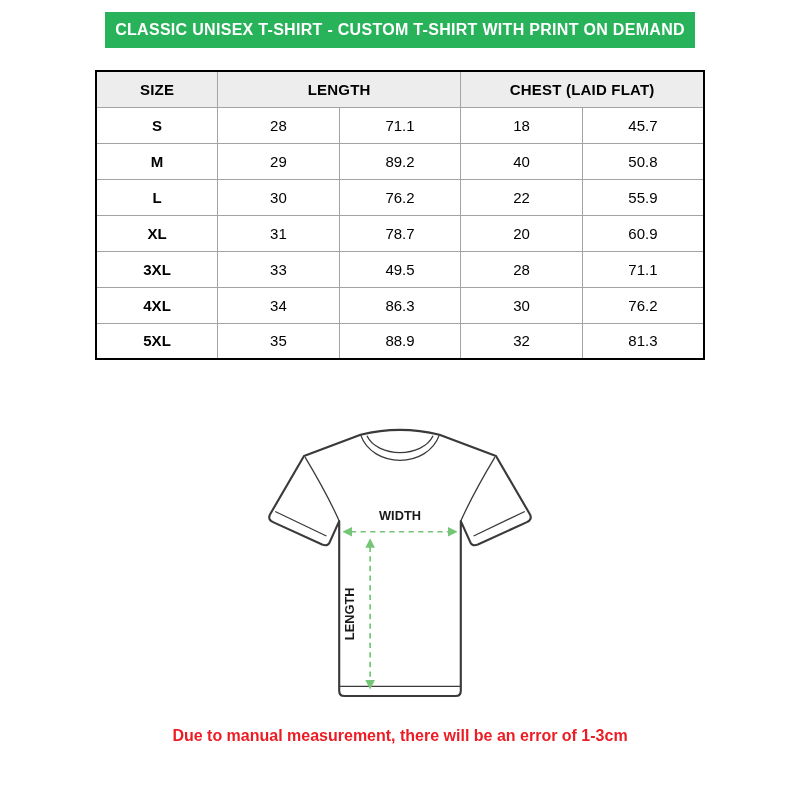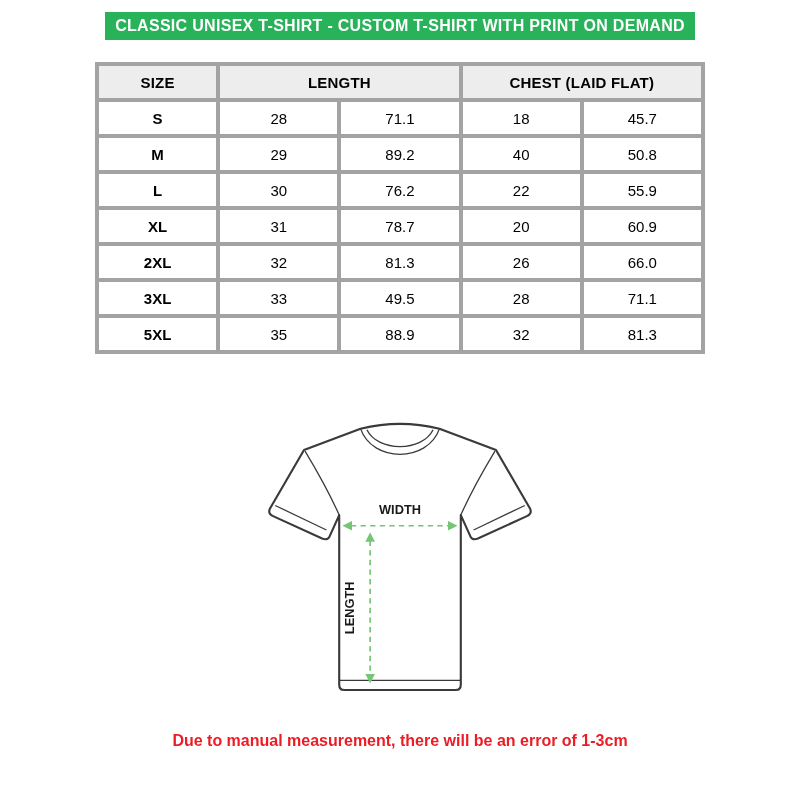--- a/index.html
+++ b/index.html
@@ -11,21 +11,21 @@
     height: 800px;
     background: #fff;
     position: relative;
     overflow: hidden;
     margin: 0 auto;
   }
 
   
   .banner {
     width: 590px;
-    height: 28px;
+    height: 36px;
     margin: 12px auto 0;
     background: var(--banner-green, #28b25a);
     display: flex;
     align-items: center;
     justify-content: center;
   }
   .banner h1 {
     color: #fff;
     font-size: 16px;
     font-weight: bold;
@@ -35,21 +35,21 @@
 
   
   table.size-table {
     width: 610px;
     margin: 22px auto 0;
     border-collapse: collapse;
     table-layout: fixed;
     border: 2px solid #000;
   }
   .size-table th, .size-table td {
-    border: 4px solid #a3a3a3;
+    border: 1px solid #a3a3a3;
     height: 36px;
     text-align: center;
     vertical-align: middle;
     font-size: 15px;
     background: #fff;
   }
   .size-table th {
     background: var(--header-bg, #ededed);
     font-weight: bold;
     letter-spacing: 0.2px;
@@ -85,21 +85,21 @@
     font-weight: bold;
     fill: #1a1a1a;
   }
 
   
   .footnote {
     text-align: center;
     color: var(--footnote-red, #ed1c24);
     font-weight: bold;
     font-size: 16px;
-    margin-top: 22px;
+    margin-top: 11px;
   }
 </style>
 </head>
 <body>
 
 <div class="page">
 
   <header class="banner">
     <h1>CLASSIC UNISEX T-SHIRT - CUSTOM T-SHIRT WITH PRINT ON DEMAND</h1>
   </header>
@@ -135,32 +135,32 @@
         <td>55.9</td>
       </tr>
       <tr>
         <td class="size-cell">XL</td>
         <td>31</td>
         <td>78.7</td>
         <td>20</td>
         <td>60.9</td>
       </tr>
       <tr>
-        <td class="size-cell">2XL</td>
-        <td>32</td>
-        <td>81.3</td>
-        <td>26</td>
-        <td>66.0</td>
-      </tr>
-      <tr>
         <td class="size-cell">3XL</td>
         <td>33</td>
         <td>49.5</td>
         <td>28</td>
         <td>71.1</td>
+      </tr>
+      <tr>
+        <td class="size-cell">4XL</td>
+        <td>34</td>
+        <td>86.3</td>
+        <td>30</td>
+        <td>76.2</td>
       </tr>
       <tr>
         <td class="size-cell">5XL</td>
         <td>35</td>
         <td>88.9</td>
         <td>32</td>
         <td>81.3</td>
       </tr>
     </tbody>
   </table>

